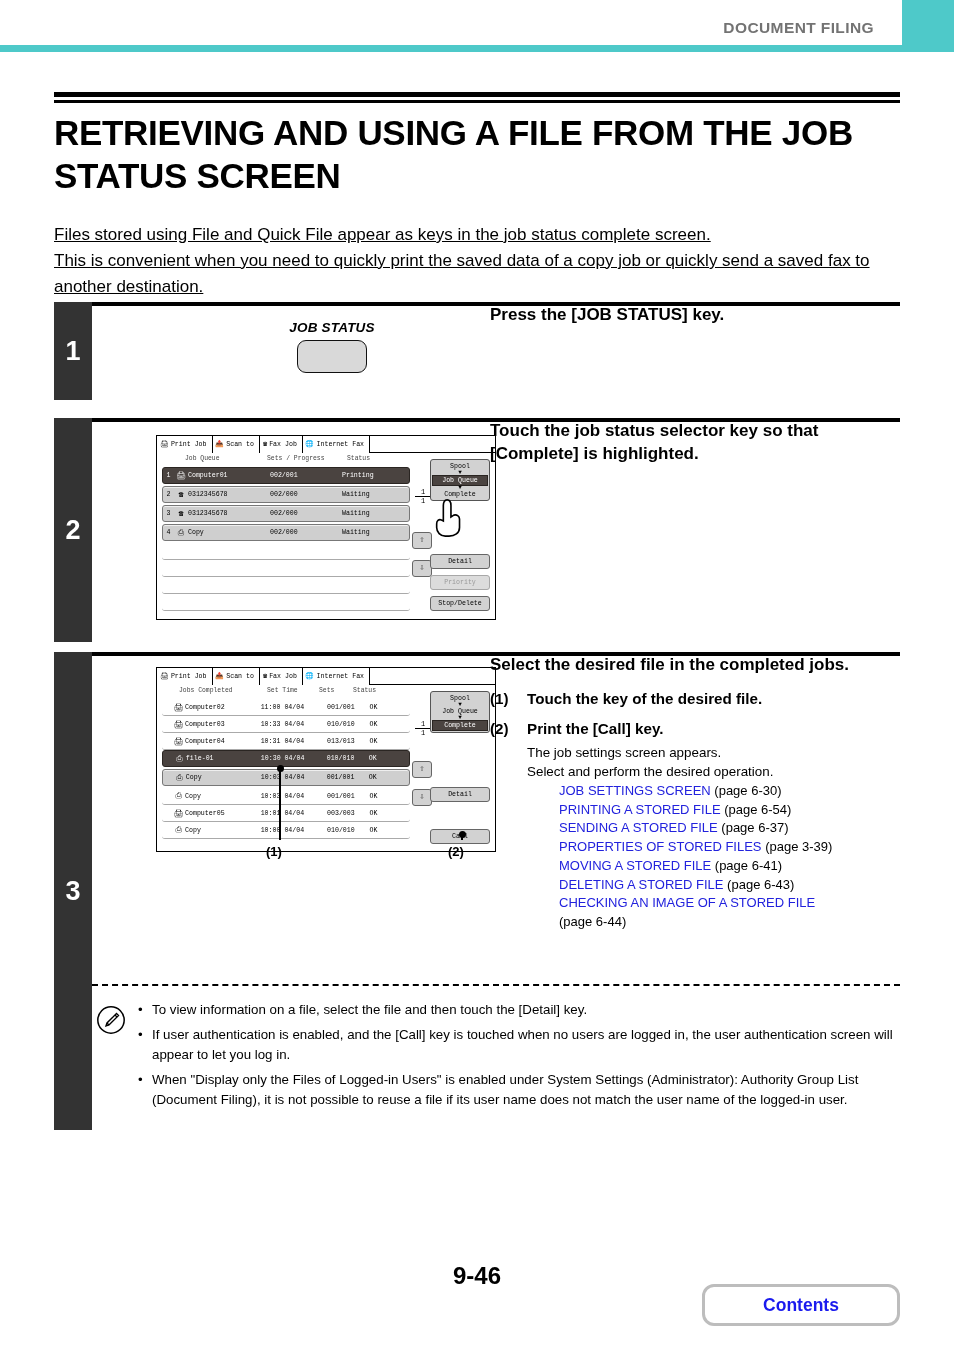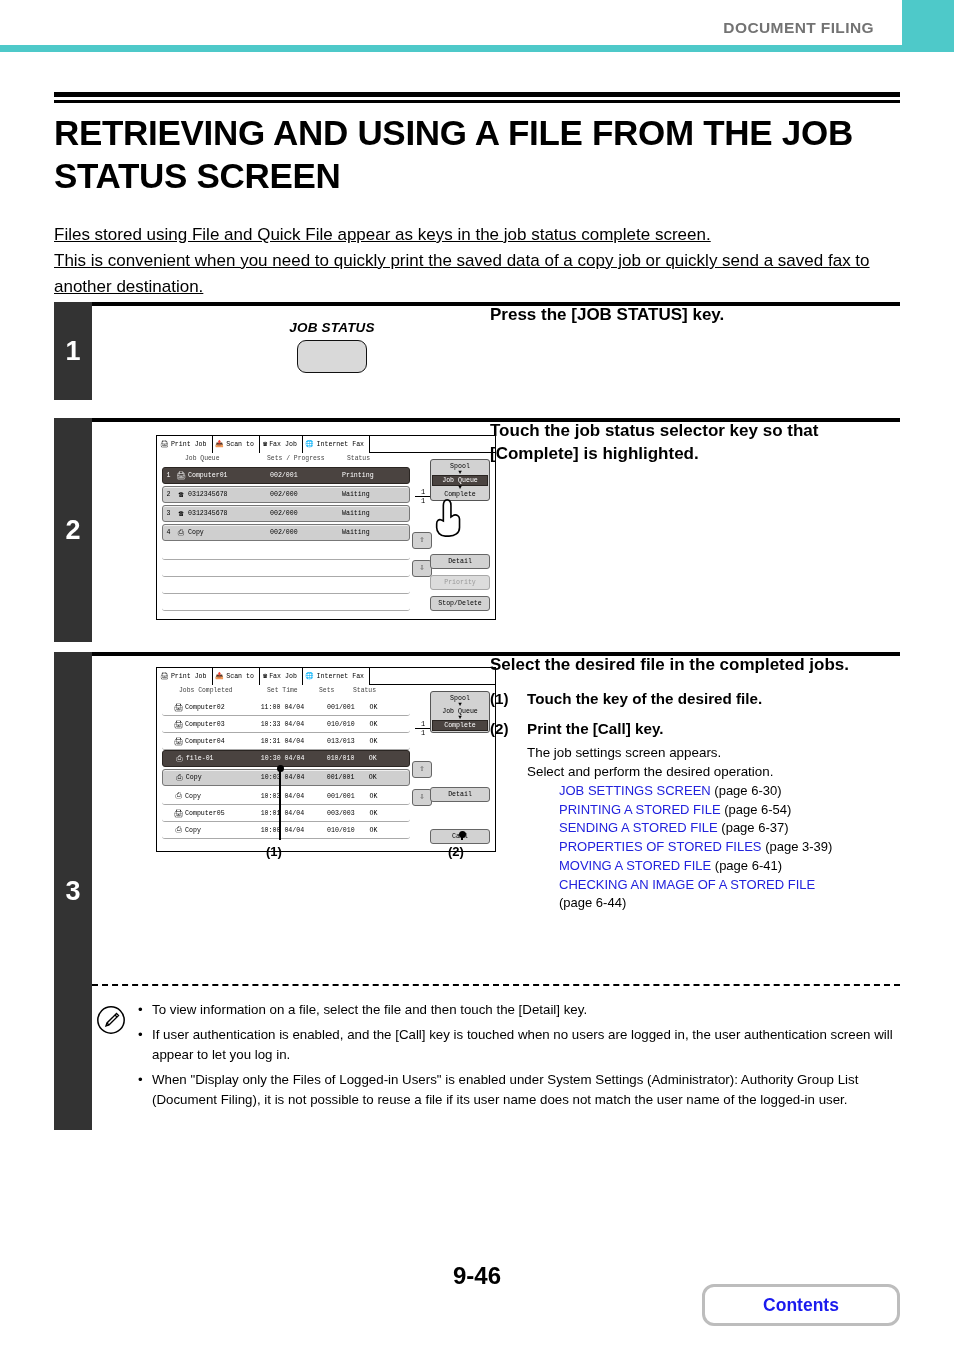--- a/index.html
+++ b/index.html
@@ -562,20 +562,24 @@
           </div>
           <div>
             <span class="xref">PROPERTIES OF STORED FILES</span>
             <span>(page 3-39)</span>
           </div>
           <div>
             <span class="xref">MOVING A STORED FILE</span>
             <span>(page 6-41)</span>
           </div>
           <div>
+            <span class="xref">DELETING A STORED FILE</span>
+            <span>(page 6-43)</span>
+          </div>
+          <div>
             <span class="xref">CHECKING AN IMAGE OF A STORED FILE</span>
           </div>
           <div>(page 6-44)</div>
         </div>
       </div>
     </div>
   </div>
 </div>
 
 <div id="note-sep"></div>

